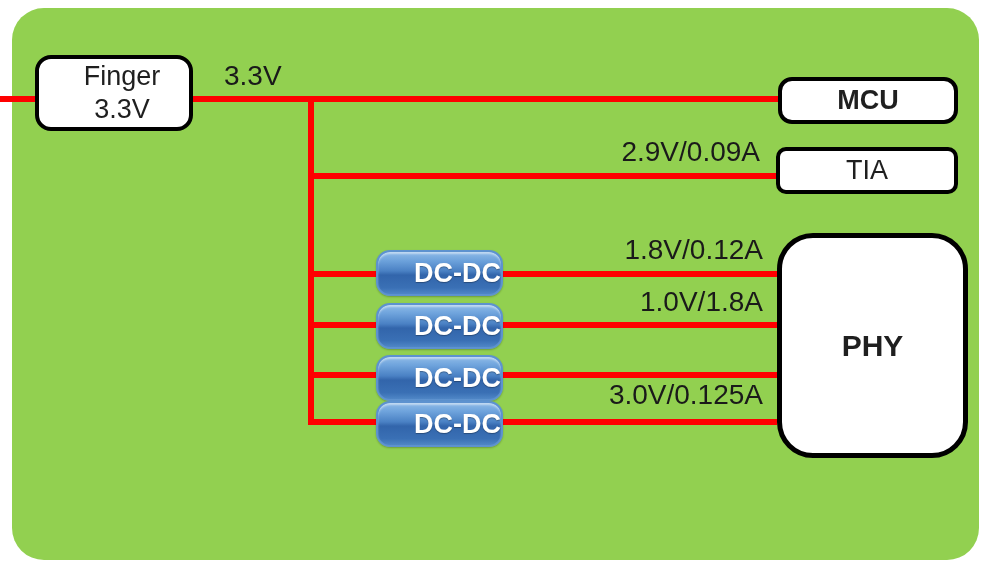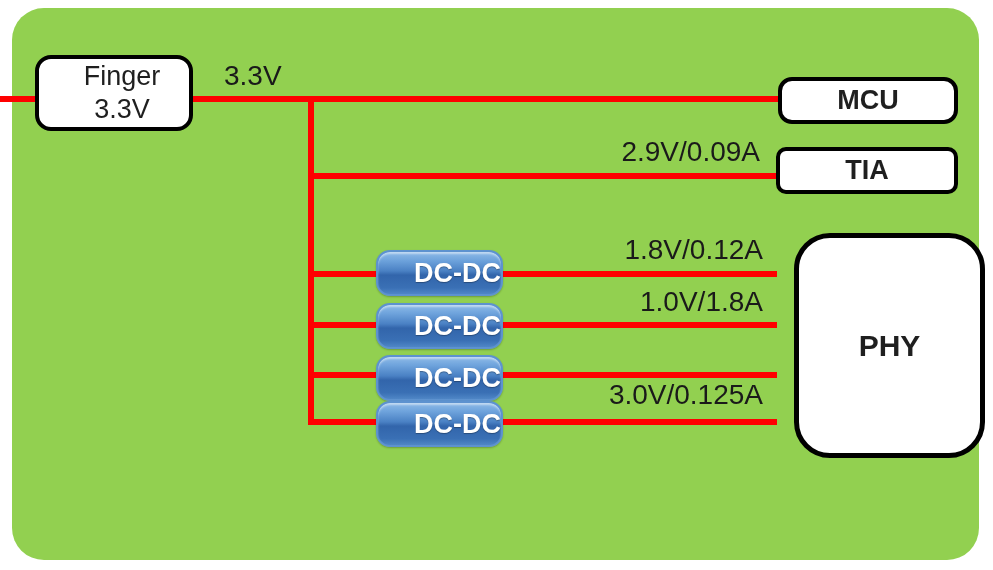--- a/index.html
+++ b/index.html
@@ -46,27 +46,27 @@
     font-size: 27px; line-height: 1.22; padding-left: 16px;
   }
   .node-mcu {
     left: 778px; top: 77px; width: 180px; height: 47px;
     border-radius: 14px;
     font-size: 27px; font-weight: 700;
   }
   .node-tia {
     left: 776px; top: 147px; width: 182px; height: 47px;
     border-radius: 10px;
-    font-size: 27px; font-weight: 700;
+    font-size: 27px; font-weight: 400;
   }
   .node-phy {
     left: 777px; top: 233px; width: 191px; height: 225px;
     border: 5px solid #000000;
     border-radius: 36px;
-    font-size: 30px; font-weight: 700; margin-left: 17px;
+    font-size: 30px; font-weight: 700;
   }
   
   .dcdc {
     position: absolute;
     box-sizing: border-box;
     left: 376px; width: 127px; height: 46px;
     border-radius: 14px;
     border: 2px solid #5d92cf;
     background: linear-gradient(180deg,
       #8ebbe8 0%, #6ea3dc 20%, #4a81c4 45%,

